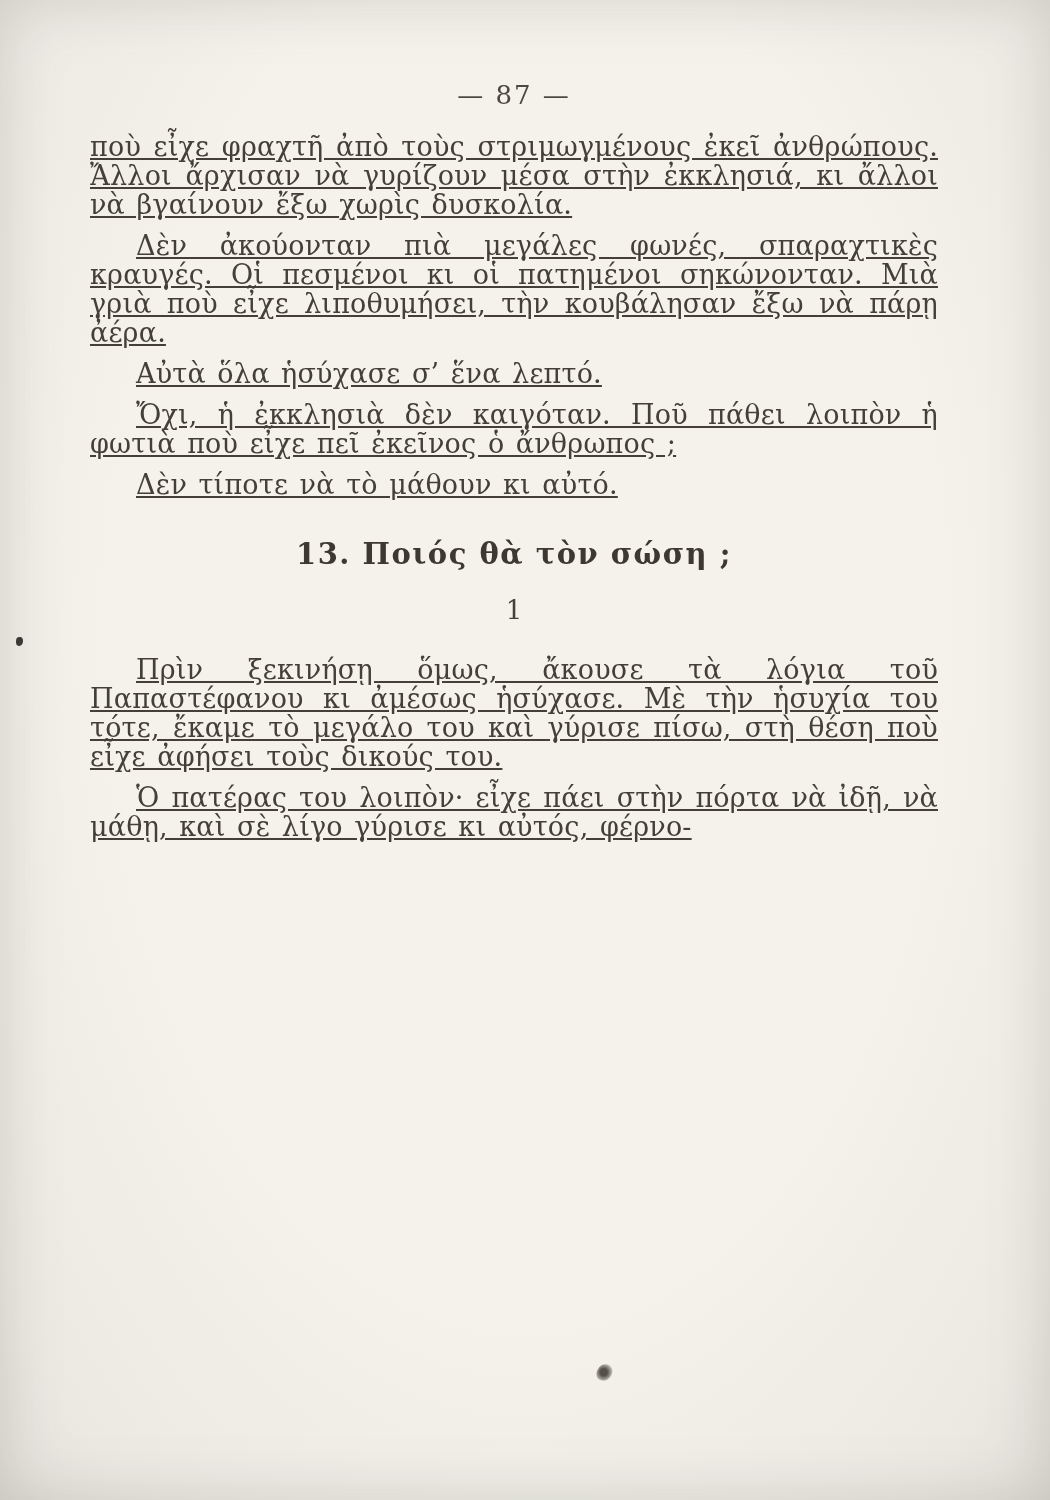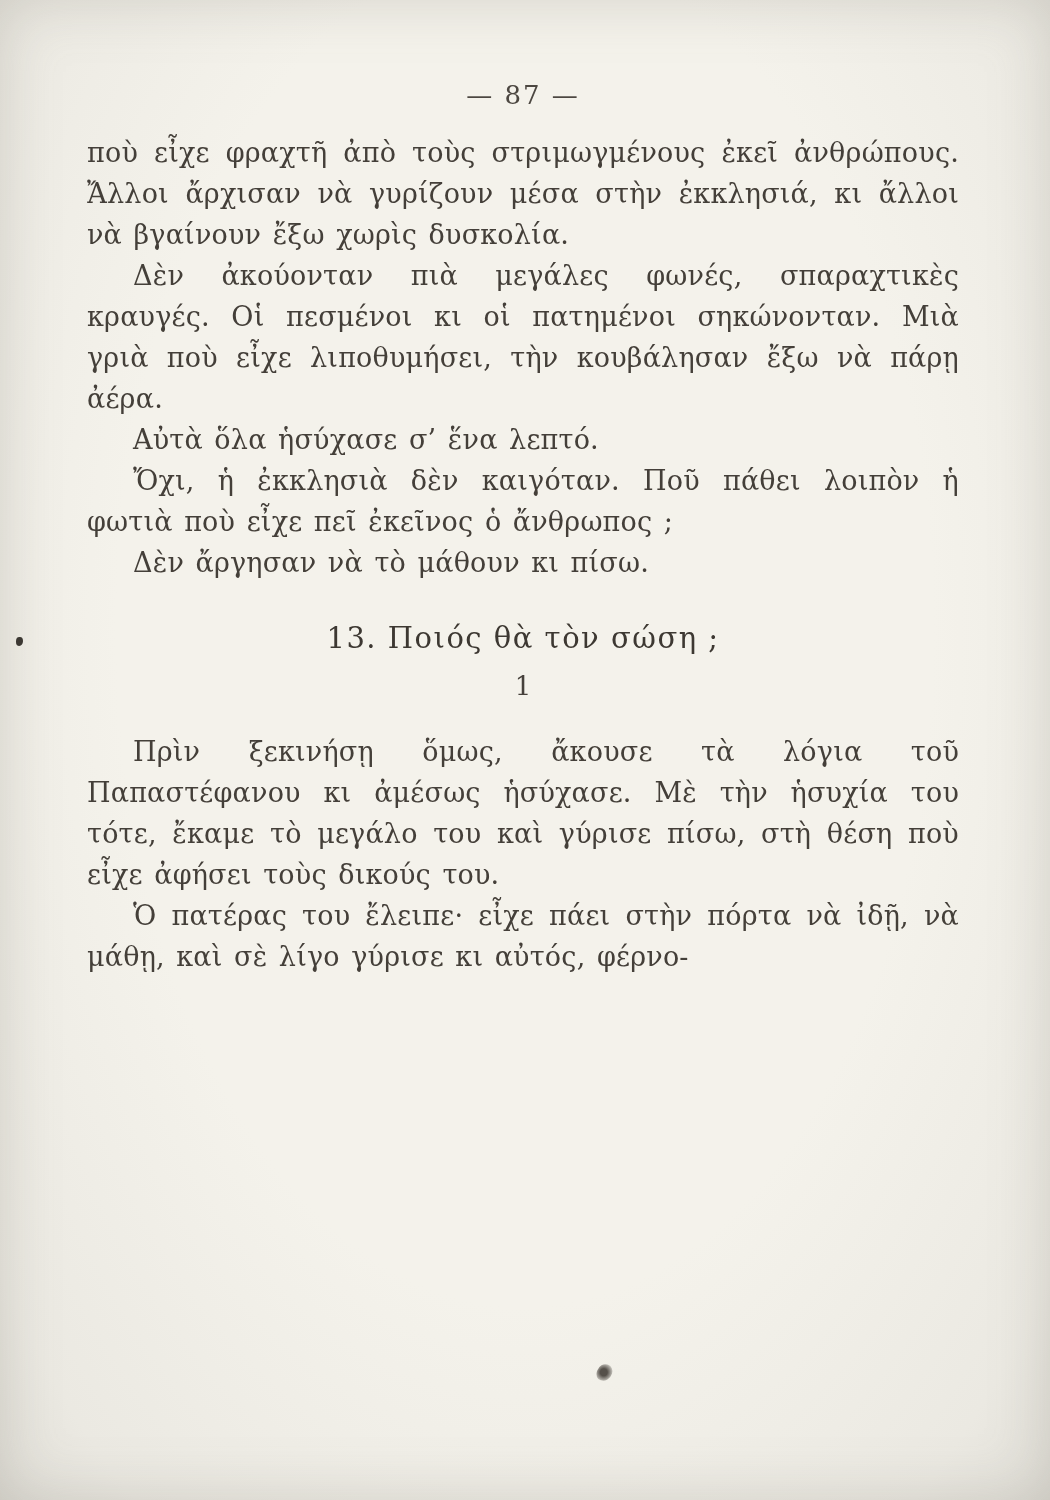--- a/index.html
+++ b/index.html
@@ -15,52 +15,53 @@
     font-family: "DejaVu Serif", "Liberation Serif", serif;
   }
   .page {
     position: absolute;
     inset: 0;
     background: radial-gradient(ellipse at 50% 42%, #f4f2eb 55%, #ebe9e2 88%, #e2e0d9 100%);
     box-shadow: inset 0 0 60px rgba(120,115,105,0.25);
   }
   .content {
     position: absolute;
-    left: 87px;
+    left: 78px;
     top: 80px;
     width: 872px;
     color: #46413b;
   }
   .page-number {
     text-align: center;
     font-size: 26px;
     letter-spacing: 2px;
     color: #4c4741;
     margin: 0 0 22px 0;
   }
   p.body-par {
-    margin: 0;
+    margin: 12px;
     font-size: 27px;
-    line-height: 41px;
+    line-height: 29px;
     text-align: justify;
     text-indent: 46px;
     letter-spacing: 0.2px;
     word-spacing: 0.10em;
     color: #443f39;
+    text-decoration: underline;
   }
   p.noindent {
     text-indent: 0;
   }
   .section-heading {
     text-align: center;
     font-size: 29px;
-    font-weight: normal;
+    font-weight: bold;
     letter-spacing: 1.5px;
     color: #3d3832;
-    margin: 38px 0 16px 0;
+    margin: 38px 0 24px 0;
   }
   .subsection-number {
     text-align: center;
     font-size: 26px;
     color: #46413b;
     margin: 0 0 30px 0;
   }
   .ink-smudge {
     position: absolute;
     left: 597px;
@@ -90,30 +91,30 @@
     <div class="page-number">— 87 —</div>
 
     <p class="body-par noindent">ποὺ εἶχε φραχτῆ ἀπὸ τοὺς στριμωγμένους ἐκεῖ ἀνθρώπους. Ἄλλοι ἄρχισαν νὰ γυρίζουν μέσα στὴν ἐκκλησιά, κι ἄλλοι νὰ βγαίνουν ἔξω χωρὶς δυσκολία.</p>
 
     <p class="body-par">Δὲν ἀκούονταν πιὰ μεγάλες φωνές, σπαραχτικὲς κραυγές. Οἱ πεσμένοι κι οἱ πατημένοι σηκώνονταν. Μιὰ γριὰ ποὺ εἶχε λιποθυμήσει, τὴν κουβάλησαν ἔξω νὰ πάρῃ ἀέρα.</p>
 
     <p class="body-par">Αὐτὰ ὅλα ἡσύχασε σ’ ἕνα λεπτό.</p>
 
     <p class="body-par">Ὄχι, ἡ ἐκκλησιὰ δὲν καιγόταν. Ποῦ πάθει λοιπὸν ἡ φωτιὰ ποὺ εἶχε πεῖ ἐκεῖνος ὁ ἄνθρωπος ;</p>
 
-    <p class="body-par">Δὲν ἄργησαν νὰ τὸ μάθουν κι πίσω.</p>
+    <p class="body-par">Δὲν τίποτε νὰ τὸ μάθουν κι αὐτό.</p>
 
 
     <h2 class="section-heading">13. Ποιός θὰ τὸν σώση ;</h2>
 
     <div class="subsection-number">1</div>
 
 
     <p class="body-par">Πρὶν ξεκινήσῃ ὅμως, ἄκουσε τὰ λόγια τοῦ Παπαστέφανου κι ἀμέσως ἡσύχασε. Μὲ τὴν ἡσυχία του τότε, ἔκαμε τὸ μεγάλο του καὶ γύρισε πίσω, στὴ θέση ποὺ εἶχε ἀφήσει τοὺς δικούς του.</p>
 
 
-    <p class="body-par">Ὁ πατέρας του ἔλειπε· εἶχε πάει στὴν πόρτα νὰ ἰδῇ, νὰ μάθῃ, καὶ σὲ λίγο γύρισε κι αὐτός, φέρνο-</p>
+    <p class="body-par">Ὁ πατέρας του λοιπὸν· εἶχε πάει στὴν πόρτα νὰ ἰδῇ, νὰ μάθῃ, καὶ σὲ λίγο γύρισε κι αὐτός, φέρνο-</p>
 
   </div>
 
   <div class="ink-smudge"></div>
   <div class="page-speck"></div>
 </div>
 
 </body></html>

